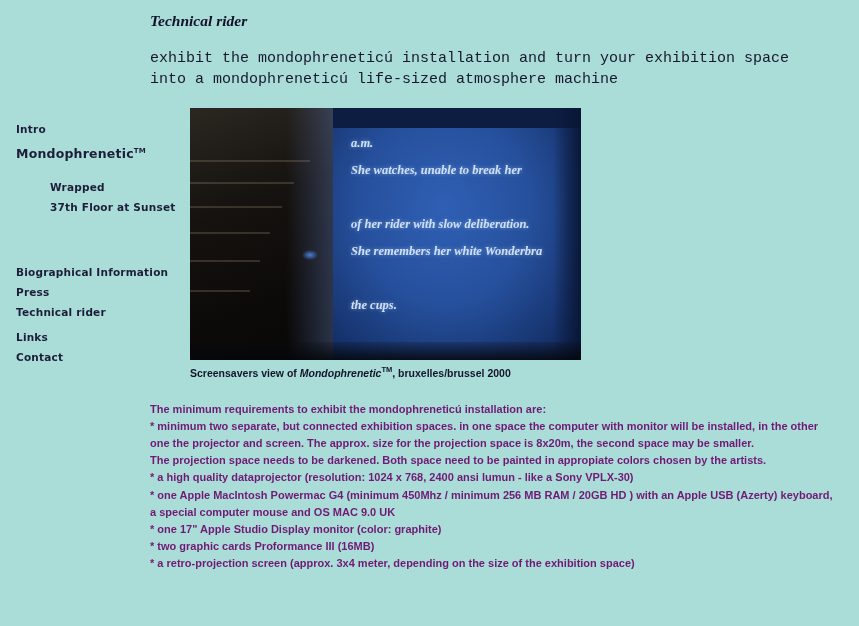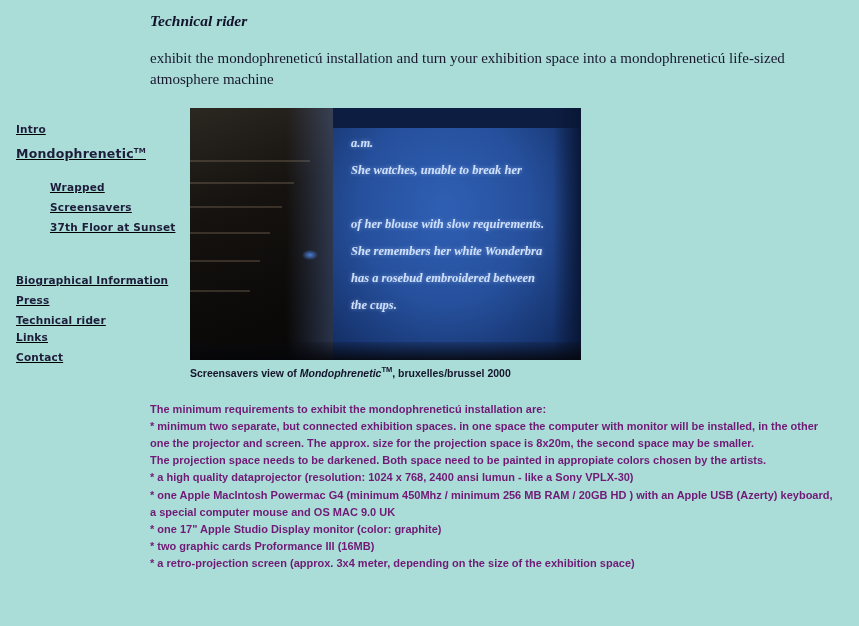--- a/index.html
+++ b/index.html
@@ -22,21 +22,20 @@
   #sidebar {
     position: absolute;
     left: 0;
     top: 0;
     width: 150px;
     height: 626px;
   }
   .nav-group {
     position: absolute;
     left: 16px;
-    text-decoration: underline;
   }
   .nav-item {
     display: block;
     color: #1d1d3a;
     font-size: 11.5px;
     font-weight: bold;
     letter-spacing: 0.2px;
     text-decoration: none;
     white-space: nowrap;
     line-height: 20px;
@@ -47,21 +46,21 @@
   }
   .nav-item.big {
     font-size: 12.5px;
   }
   .nav-item .sup {
     font-size: 7px;
     vertical-align: super;
   }
   #g1 { top: 118px; }
   #g2 { top: 177px; }
-  #g3 { top: 270px; }
+  #g3 { top: 262px; }
   #g4 { top: 327px; }
   #g1 .nav-item { line-height: 22px; }
   #g2 .nav-item { line-height: 20px; margin-left: 34px; }
   #g3 .nav-item { line-height: 20px; }
   #g4 .nav-item { line-height: 20px; }
 
   
   #main {
     position: absolute;
     left: 150px;
@@ -75,21 +74,21 @@
     font-weight: bold;
     color: #111129;
     font-family: "Liberation Serif", serif;
   }
   #lede {
     margin: 18px 0 0 0;
     width: 640px;
     font-size: 15px;
     color: #17172e;
     line-height: 21px;
-    font-family: Liberation Serif, serif;
+    font-family: Liberation Mono, monospace;
   }
   
   #figure {
     margin-top: 18px;
   }
   #photo {
     position: relative;
     width: 391px;
     height: 252px;
     background: #0a0a10;
@@ -198,21 +197,20 @@
 
   <nav id="sidebar">
 
     <div class="nav-group" id="g1">
       <a class="nav-item small" href="#">Intro</a>
       <a class="nav-item big" href="#"><span>Mondophrenetic</span><span class="sup">TM</span></a>
     </div>
 
     <div class="nav-group" id="g2">
       <a class="nav-item small" href="#">Wrapped</a>
-      <a class="nav-item small" href="#">Screensavers</a>
       <a class="nav-item small" href="#">37th Floor at Sunset</a>
     </div>
 
     <div class="nav-group" id="g3">
       <a class="nav-item small" href="#">Biographical Information</a>
       <a class="nav-item small" href="#">Press</a>
       <a class="nav-item small" href="#">Technical rider</a>
     </div>
 
     <div class="nav-group" id="g4">
@@ -238,23 +236,22 @@
           <div class="ph-stair" style="top:152px; width:70px;"></div>
           <div class="ph-stair" style="top:182px; width:60px;"></div>
         </div>
         <div class="ph-wallglow"></div>
         <div class="ph-blue-dot"></div>
 
         <div class="ph-slide">
           <div class="ph-slide-top"></div>
           <div class="ph-text t1">a.m.</div>
           <div class="ph-text t2">She watches, unable to break her</div>
-          <div class="ph-text t4">of her blouse with slow requirements.</div>
+          <div class="ph-text t4">of her rider with slow deliberation.</div>
           <div class="ph-text t5">She remembers her white Wonderbra</div>
-          <div class="ph-text t6">has a rosebud embroidered between</div>
           <div class="ph-text t7">the cups.</div>
           <div class="ph-fade"></div>
         </div>
         <div class="ph-floor"></div>
       </div>
 
       <figcaption id="caption"><span>Screensavers view of </span><span class="em">Mondophrenetic</span><span class="sup">TM</span><span>, bruxelles/brussel 2000</span></figcaption>
     </figure>
 
     <section id="requirements">

